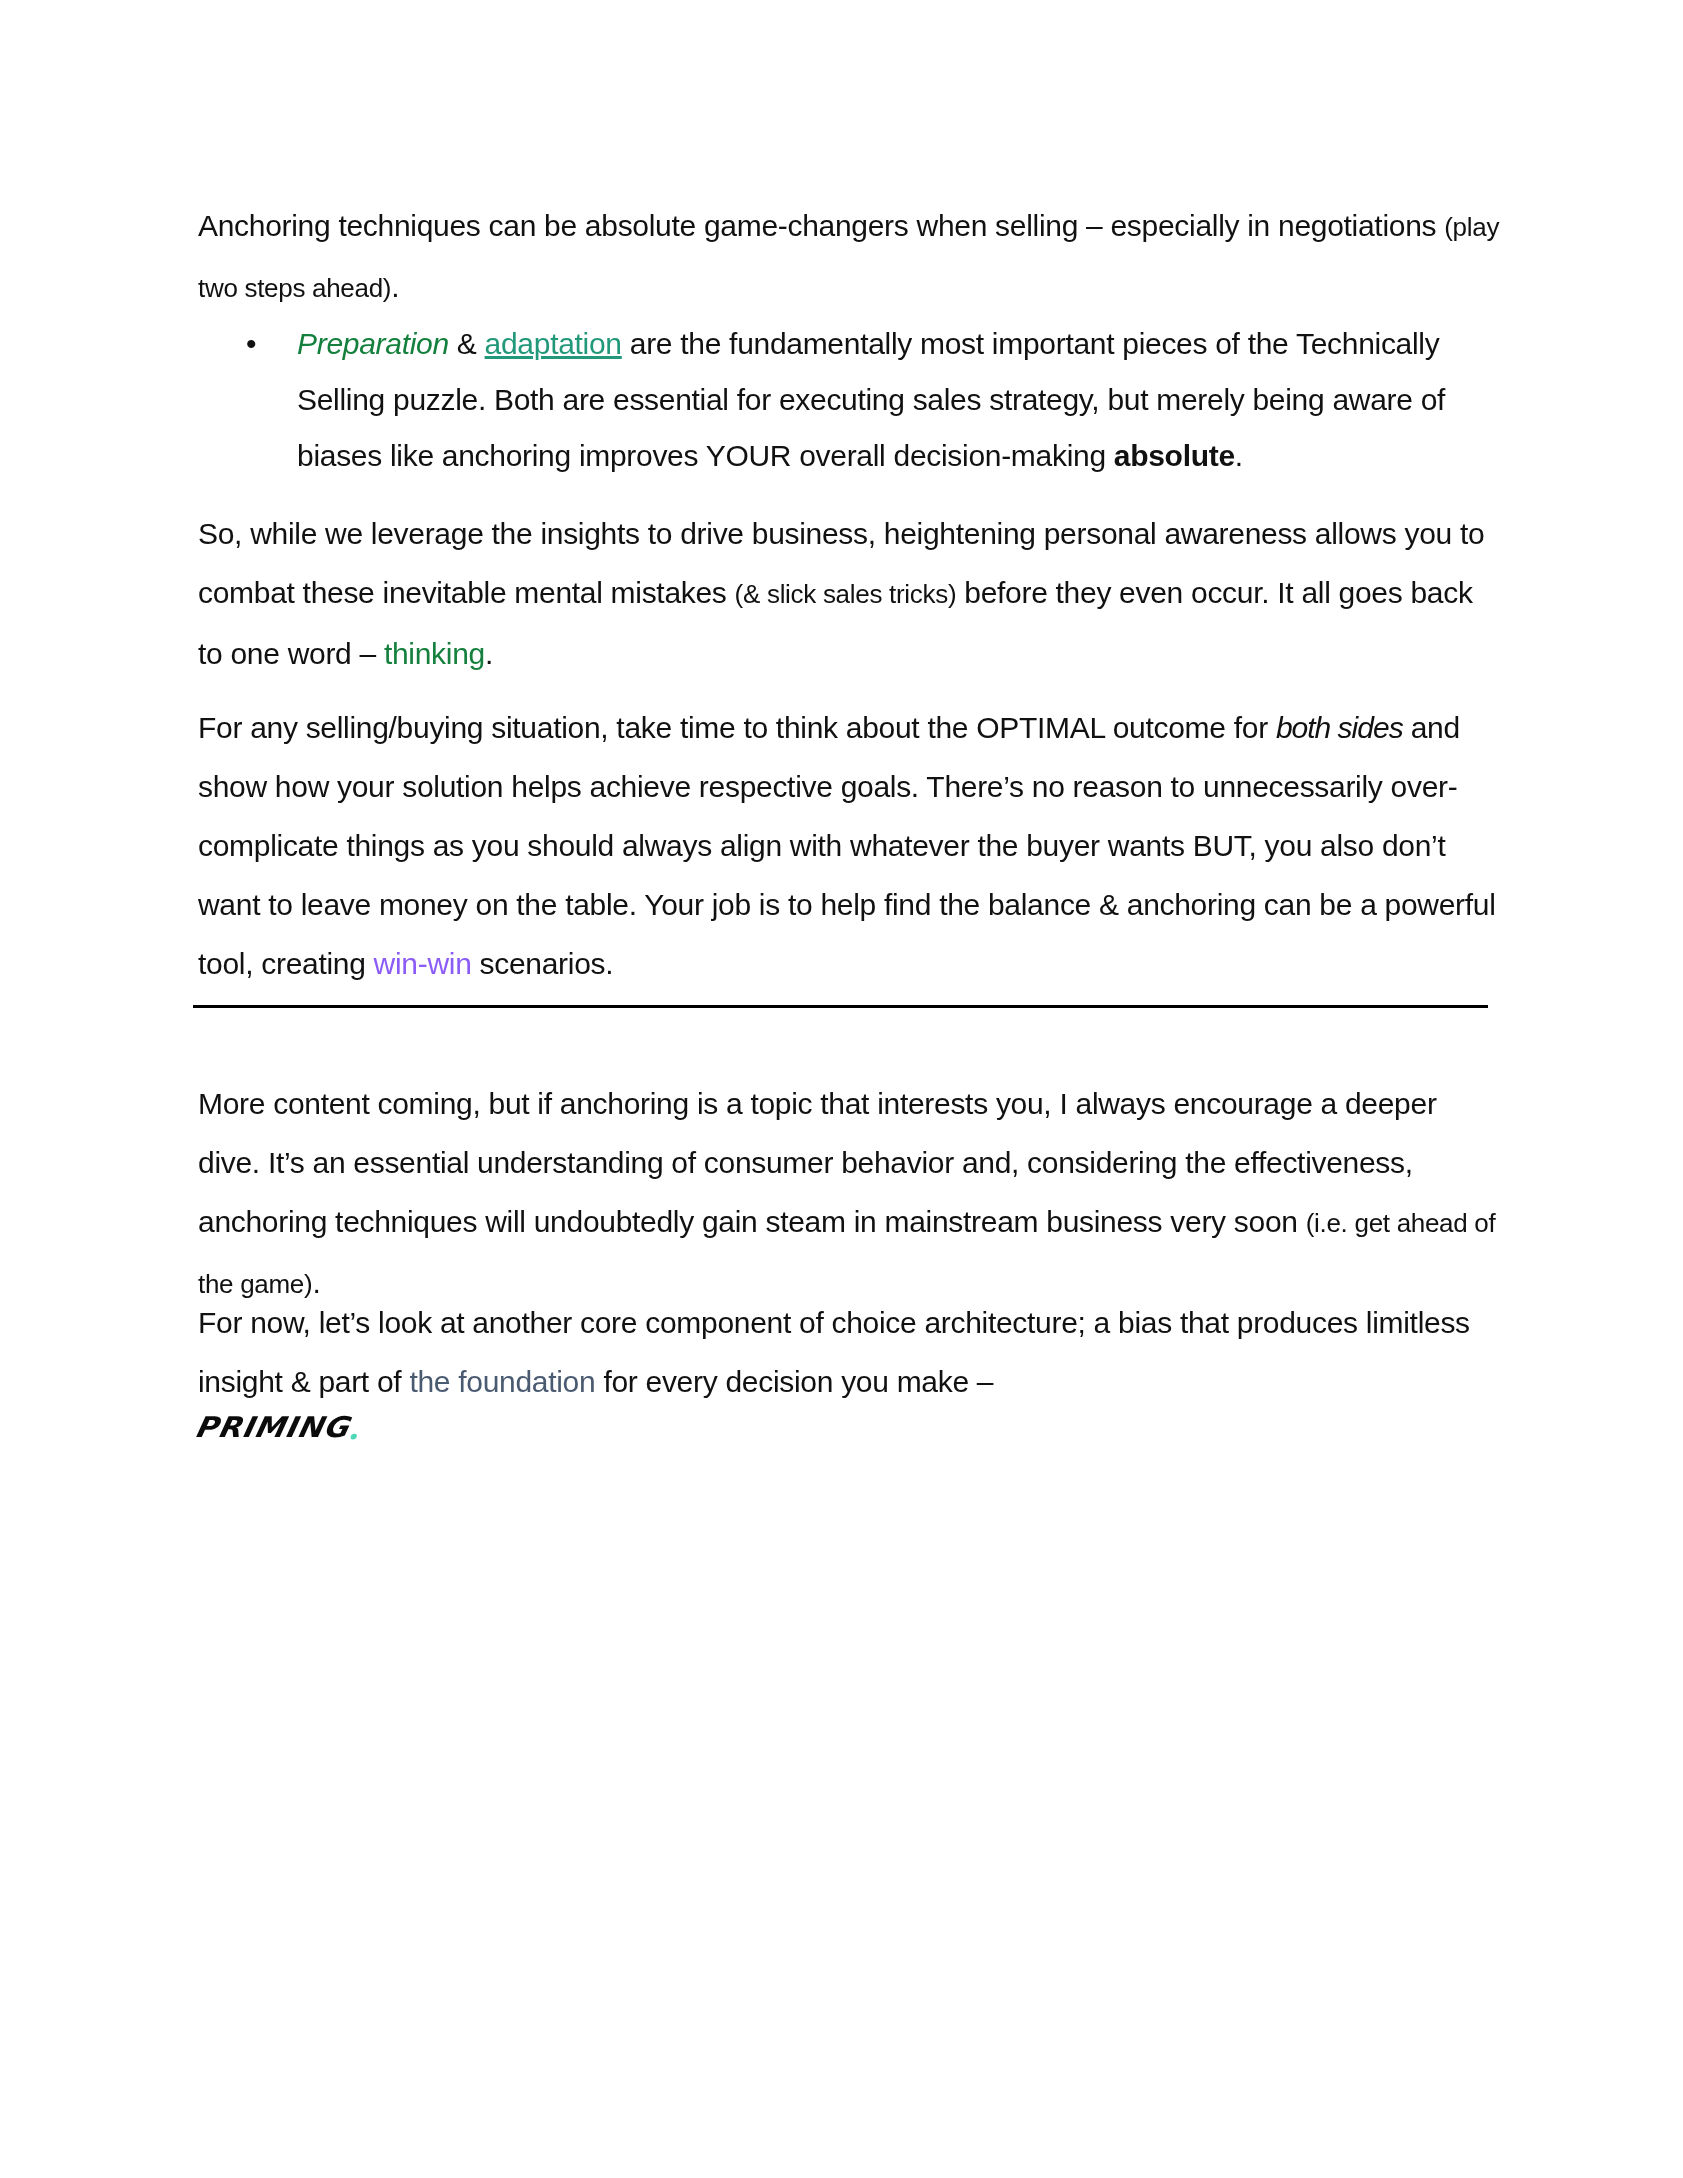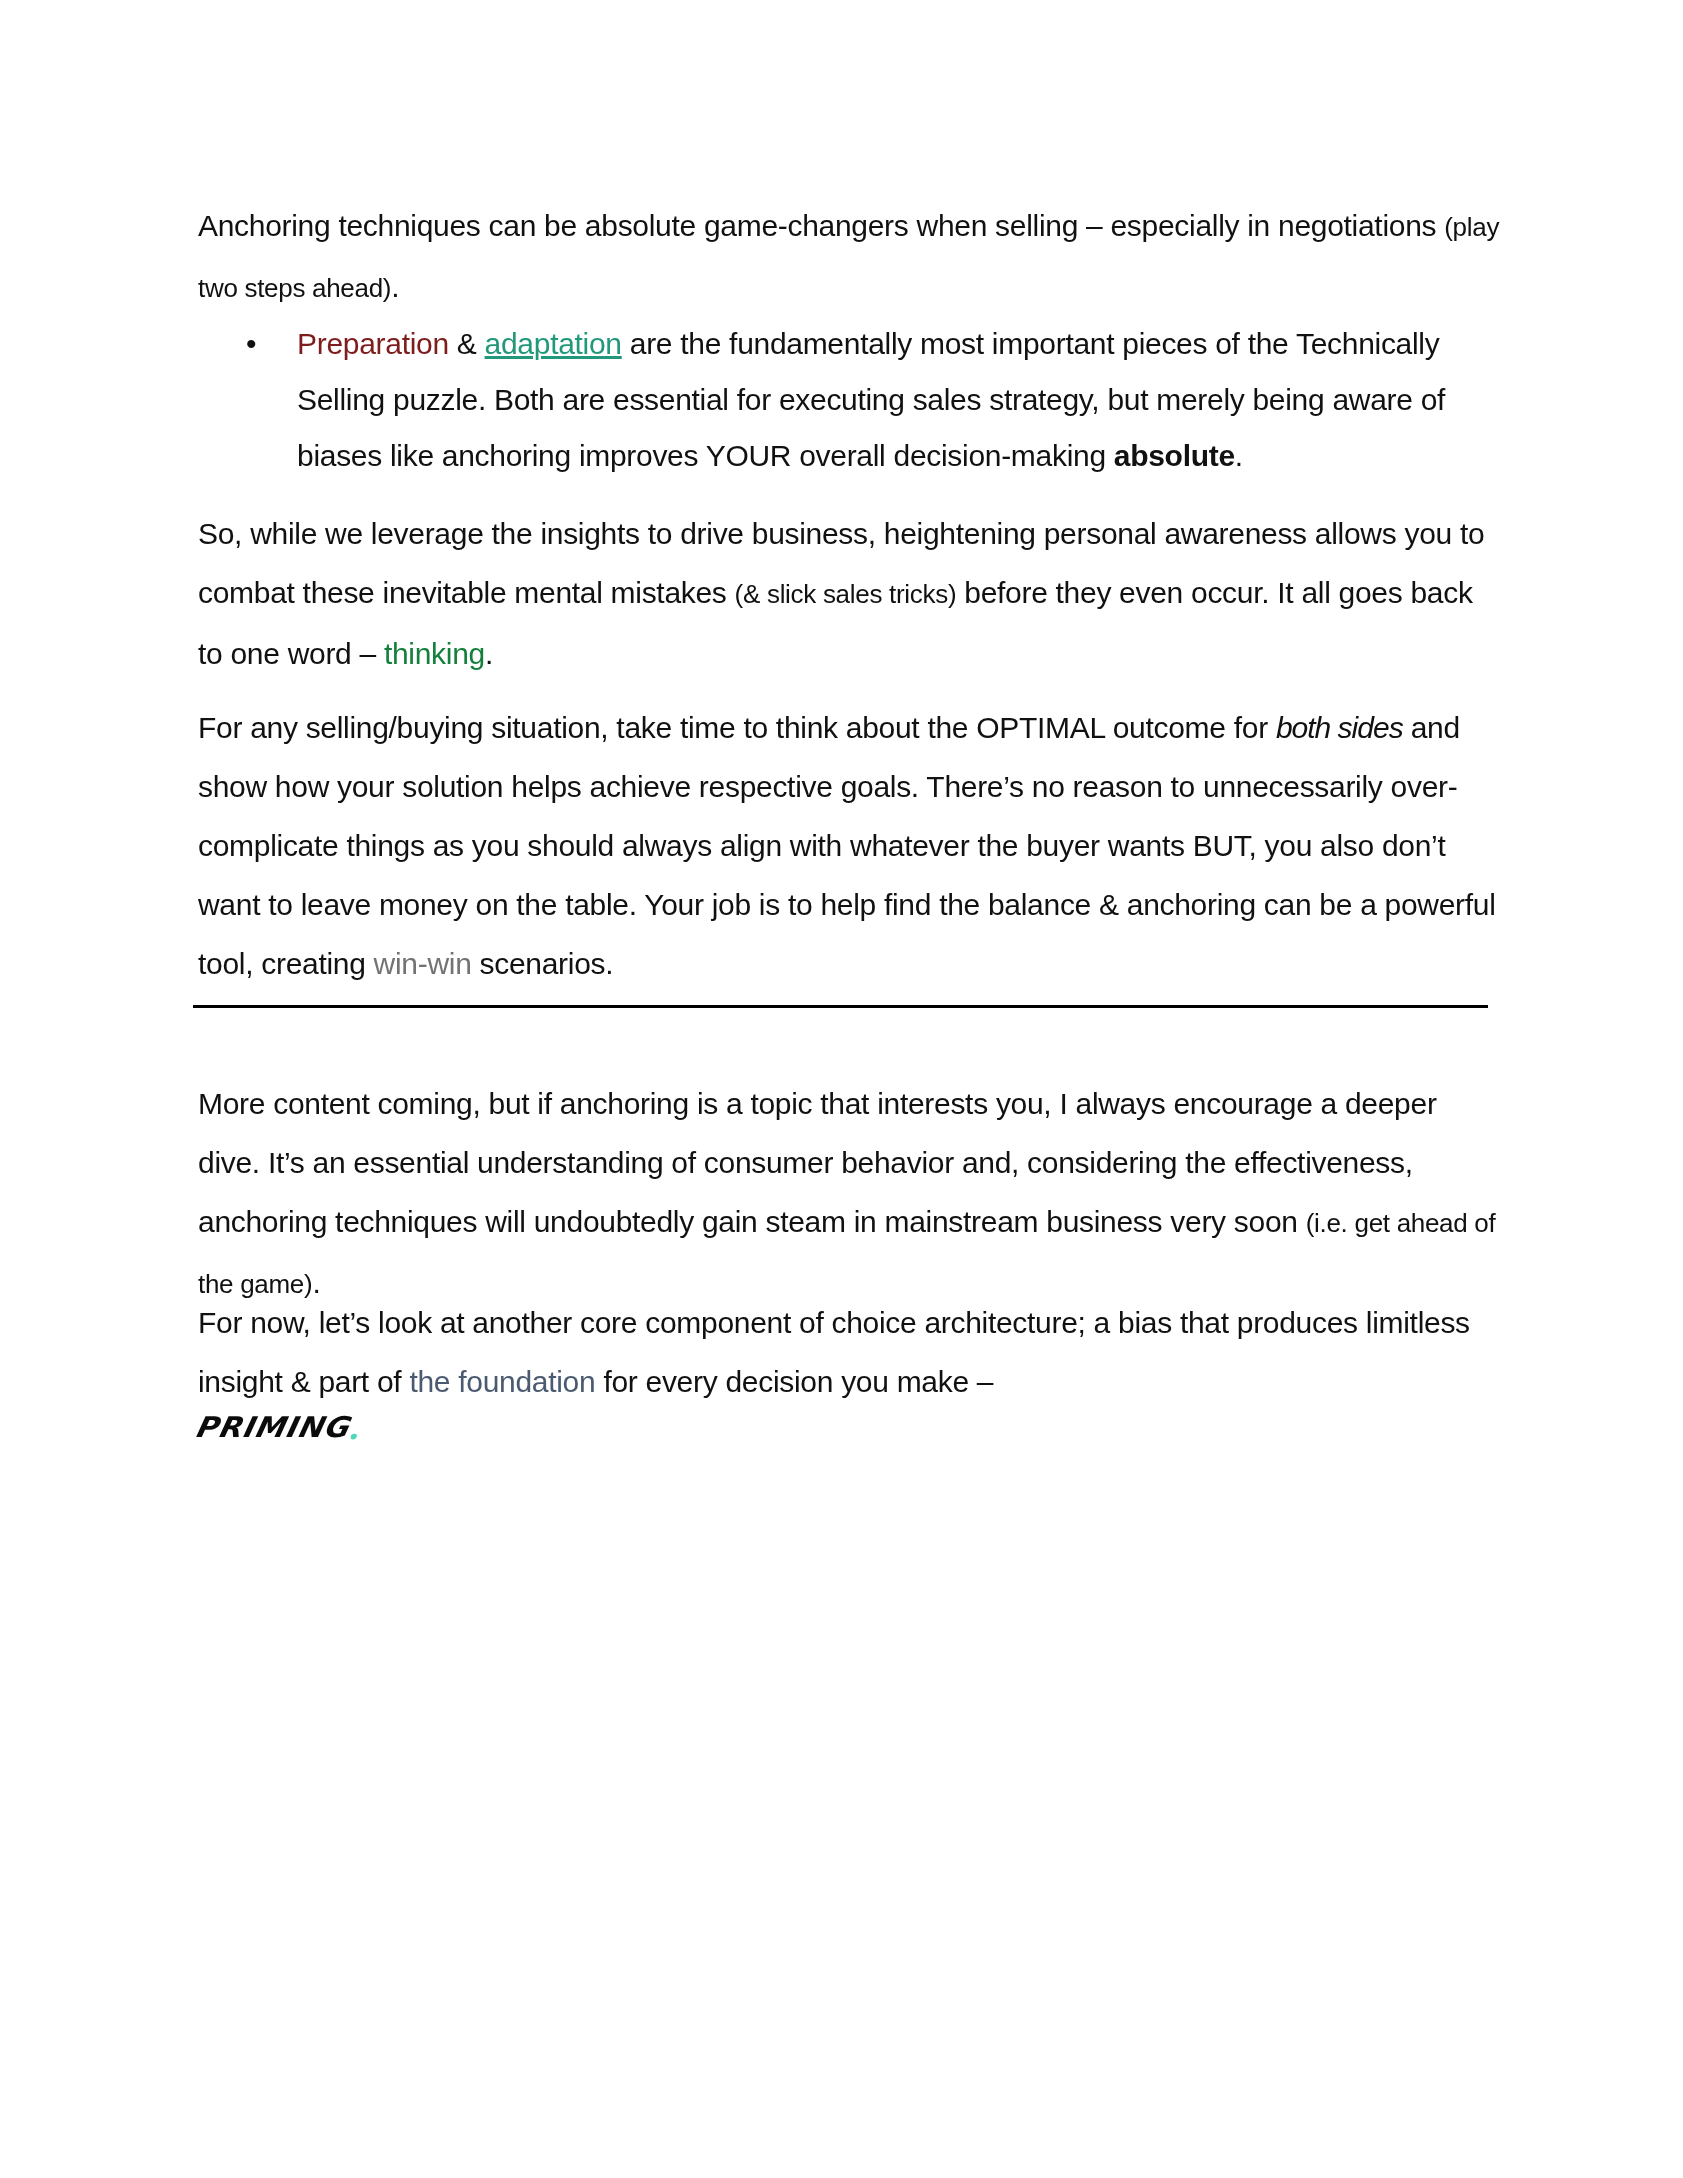--- a/index.html
+++ b/index.html
@@ -9,24 +9,24 @@
       font-family: "Liberation Sans", "DejaVu Sans", sans-serif;
       color: #111111;
       font-size: 30px;
       letter-spacing: -0.3px;
     }
     .p {
       position: absolute; left: 198px; width: 1307px;
       line-height: 59px; margin: 0;
     }
     .small { font-size: 26px; }
-    .blue { color: #7f1d1d; }
+    .blue { color: #15803d; font-style: italic; }
     .teal { color: #22987a; text-decoration: underline; }
     .rust { color: #15803d; }
-    .green { color: #737373; margin-top: 28px; }
+    .green { color: #8b5cf6; margin-top: 28px; }
     .slate { color: #4a5a70; }
     .bold { font-weight: bold; }
     .ital { font-style: italic; letter-spacing: -1px; margin-top: 24px; }
     .bullet-item { position: absolute; left: 297px; width: 1208px; line-height: 56px; top: 316px; }
     .bullet-dot { position: absolute; left: 246px; top: 316px; line-height: 56px; font-size: 30px; }
     .rule { position: absolute; left: 193px; top: 1005px; width: 1295px; height: 3px; background: #000; }
     .priming {
       position: absolute; left: 198px; top: 1410px;
       font-family: "DejaVu Sans", sans-serif; font-weight: bold; font-style: italic;
       font-size: 30px; letter-spacing: 1px; transform: skewX(-14deg) scaleY(0.95);

